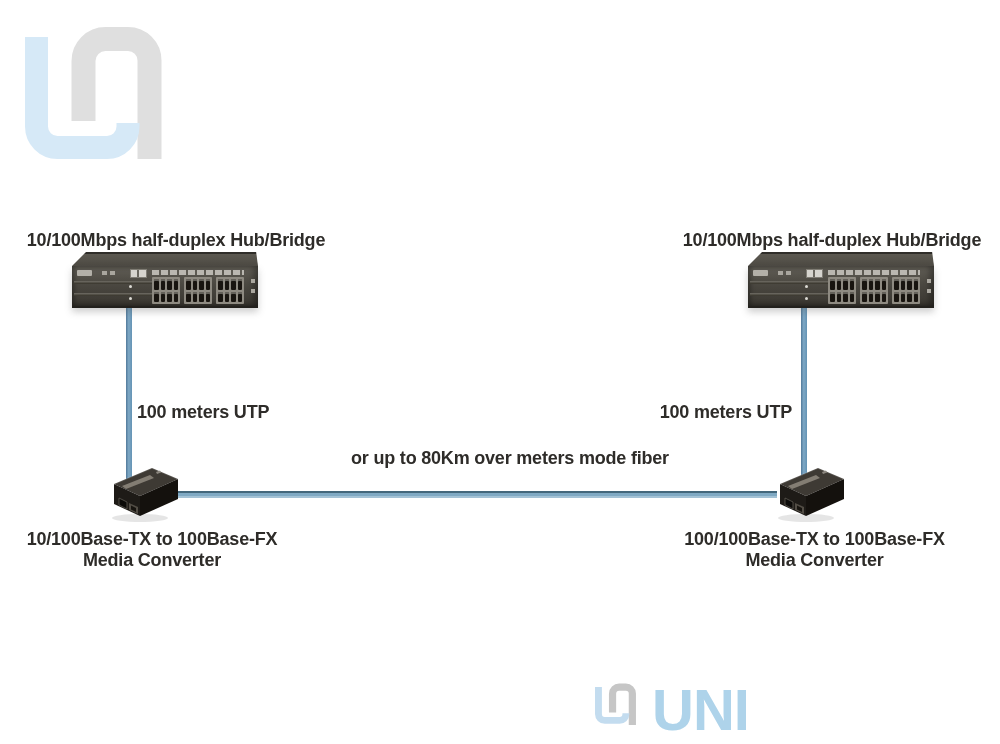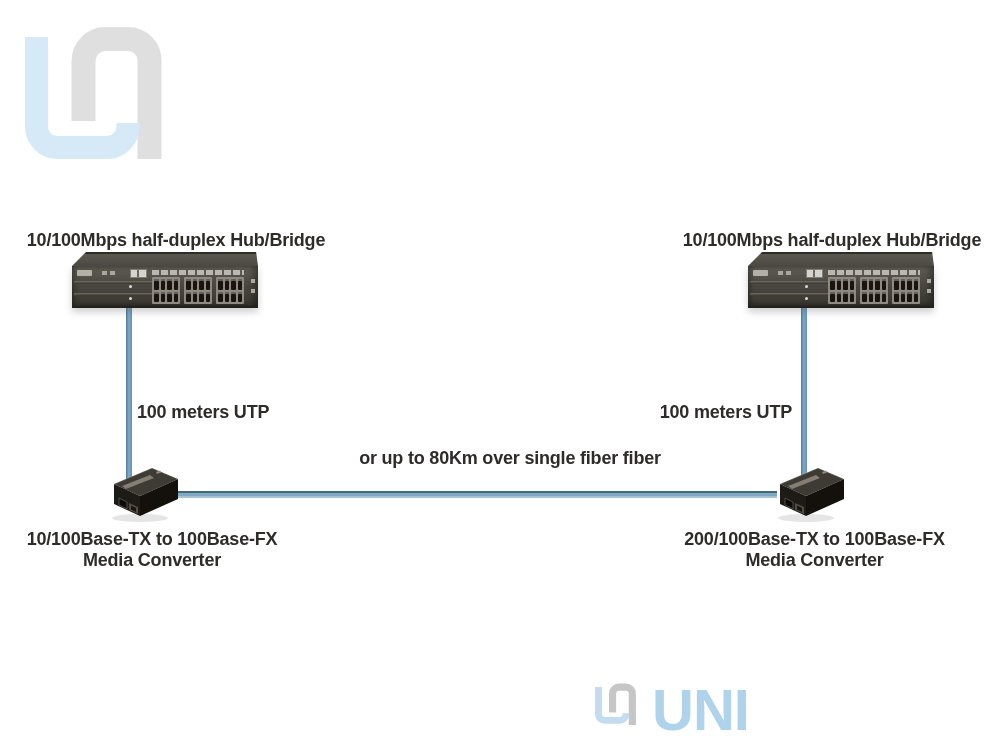--- a/index.html
+++ b/index.html
@@ -173,21 +173,21 @@
   </div>
 
   <div class="cable-v" style="left:126px; top:306px; height:184px;"></div>
   <div class="cable-v" style="left:801px; top:306px; height:174px;"></div>
   <div class="cable-h" style="left:175px; top:491px; width:602px;"></div>
 
   <div class="lbl" style="left:137px; top:402px; width:200px; text-align:left;">100 meters UTP</div>
   <div class="lbl" style="left:642px; top:402px; width:150px; text-align:right;">100 meters UTP</div>
 
   <div class="lbl" style="left:310px; top:448px; width:400px;">
-    <div>or up to 80Km over single fiber fiber</div>
+    <div>or up to 80Km over meters mode fiber</div>
   </div>
 
   <svg class="conv" style="left:100px; top:462px;" viewBox="0 0 84 62">
     <ellipse cx="40" cy="56" rx="28" ry="4" fill="rgba(0,0,0,0.10)"></ellipse>
     <polygon points="14,22 52,6 78,17 40,34" fill="#3e3a34"></polygon>
     <polygon points="14,22 40,34 40,54 14,42" fill="#1e1b17"></polygon>
     <polygon points="40,34 78,17 78,37 40,54" fill="#14110d"></polygon>
     <polyline points="14,22 52,6 78,17" fill="none" stroke="rgba(255,255,255,0.14)" stroke-width="1.5"></polyline>
     <polygon points="22,24 50,13 54,16 26,27" fill="#837d73"></polygon>
     <polygon points="56,10 60,8.5 61,10.5 57,12" fill="#8d8880"></polygon>
@@ -206,21 +206,21 @@
     <polygon points="14,22 40,34 40,54 14,42" fill="#1e1b17"></polygon>
     <polygon points="40,34 78,17 78,37 40,54" fill="#14110d"></polygon>
     <polyline points="14,22 52,6 78,17" fill="none" stroke="rgba(255,255,255,0.14)" stroke-width="1.5"></polyline>
     <polygon points="22,24 50,13 54,16 26,27" fill="#837d73"></polygon>
     <polygon points="56,10 60,8.5 61,10.5 57,12" fill="#8d8880"></polygon>
     <polygon points="19,36 27,40 27,47 19,43" fill="#0b0a08" stroke="#5d5952" stroke-width="0.8"></polygon>
     <polygon points="29,41 38,45 38,52 29,48" fill="#524d45"></polygon>
     <polygon points="31,43.5 36,46 36,50 31,47.5" fill="#17140f"></polygon>
   </svg>
   <div class="lbl" style="left:682px; top:529px; width:265px;">
-    <div>200/100Base-TX to 100Base-FX</div>
+    <div>100/100Base-TX to 100Base-FX</div>
     <div>Media Converter</div>
   </div>
 
   <div class="footer-logo">
     <svg width="42" height="45" viewBox="0 0 140 140" aria-hidden="true">
       <path d="M 58.5 97 V 34 A 22 22 0 0 1 80.5 12 H 103 A 21.5 21.5 0 0 1 124.5 33.5 V 138" fill="none" stroke="#c6c6c6" stroke-width="24"></path>
       <path d="M 11.5 12 V 102 A 21 21 0 0 0 32.5 123 H 82 A 21 21 0 0 0 103 102 V 99" fill="none" stroke="#c3dcef" stroke-width="23"></path>
     </svg>
     <div class="footer-words">
       <span class="footer-word w-uni">UNI</span>

